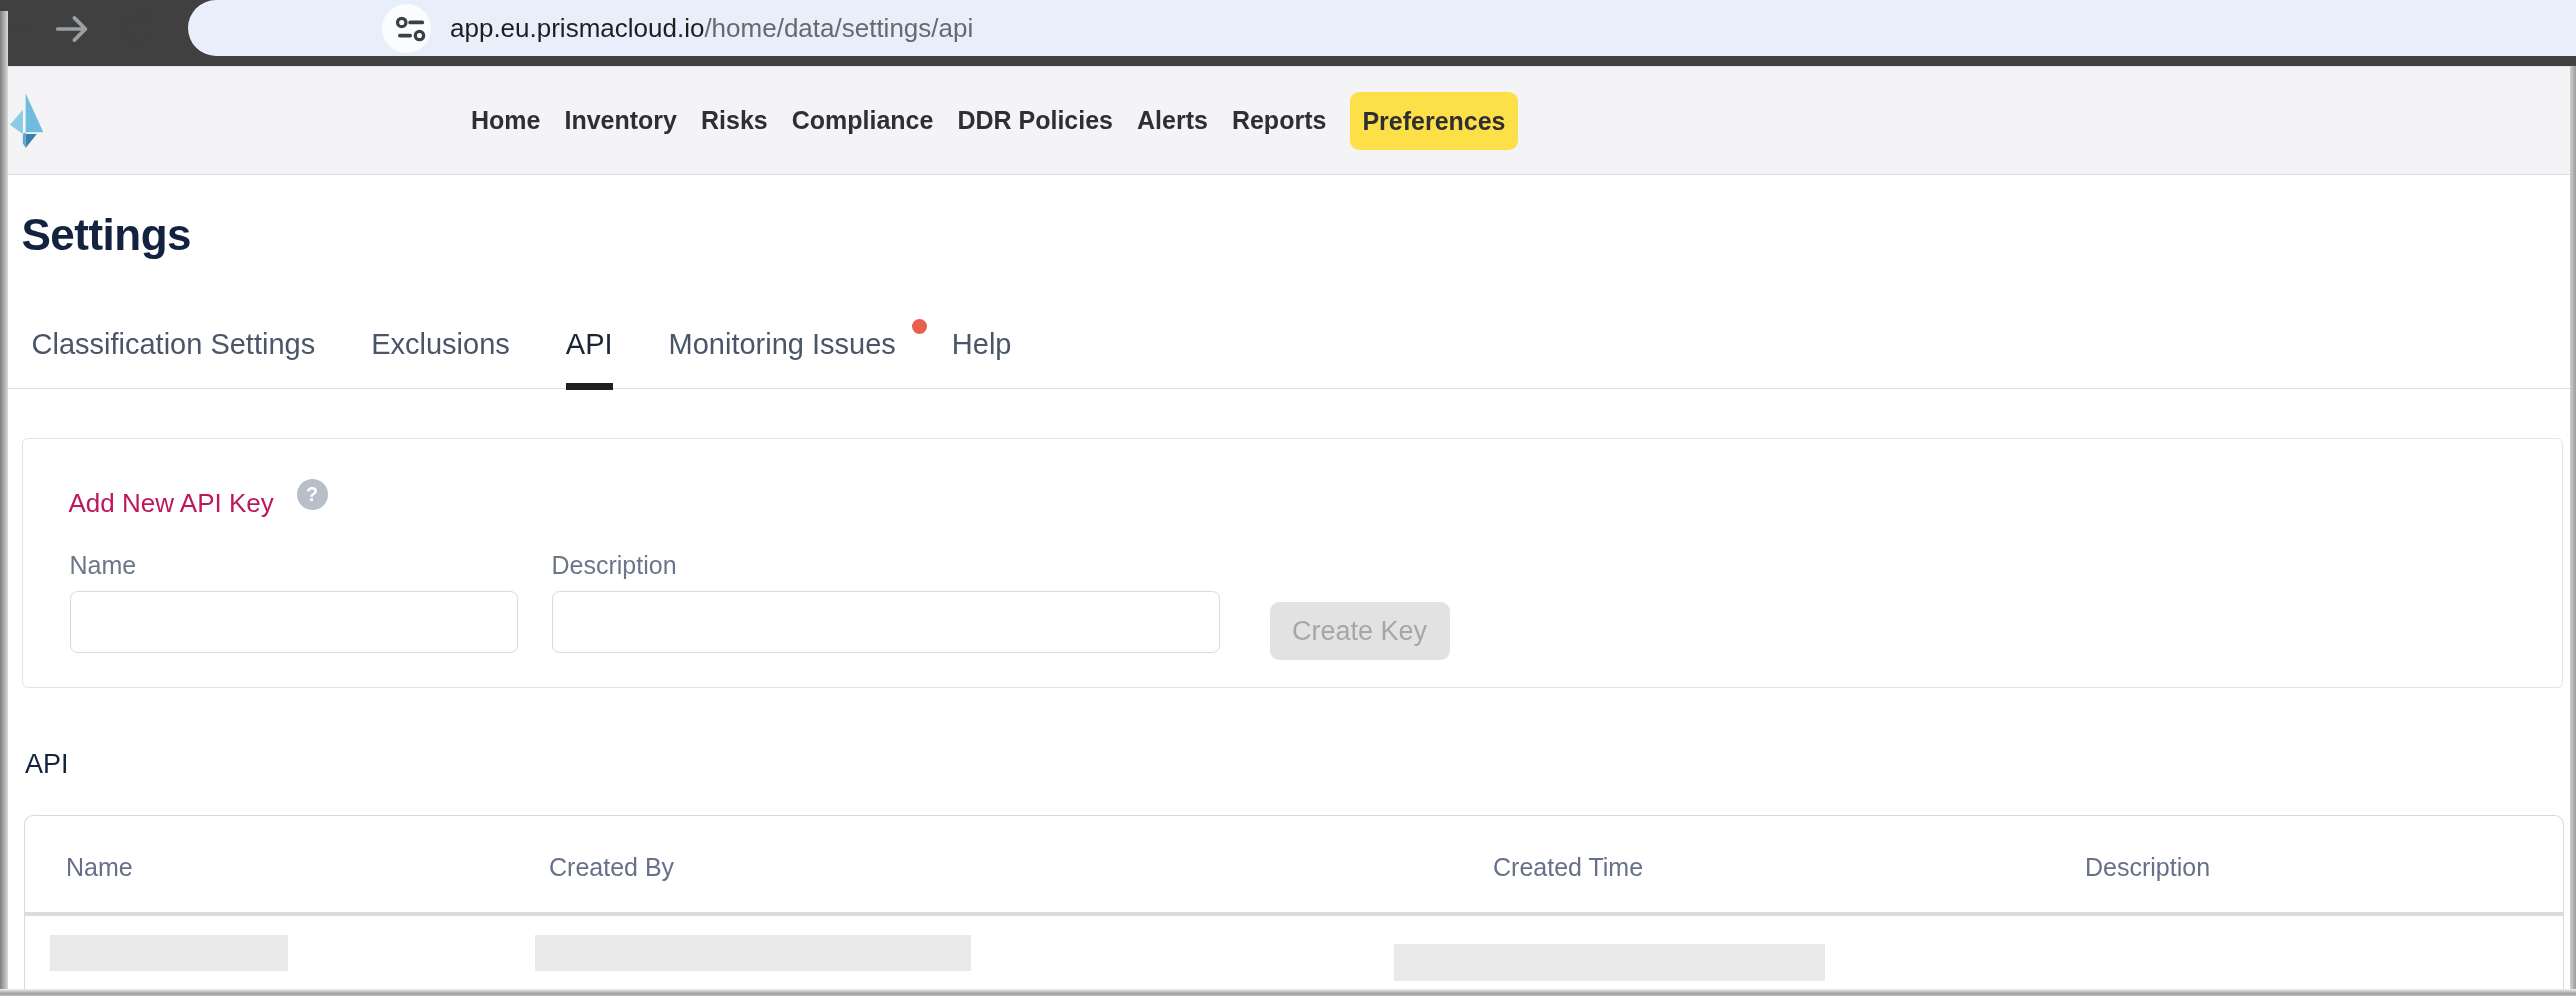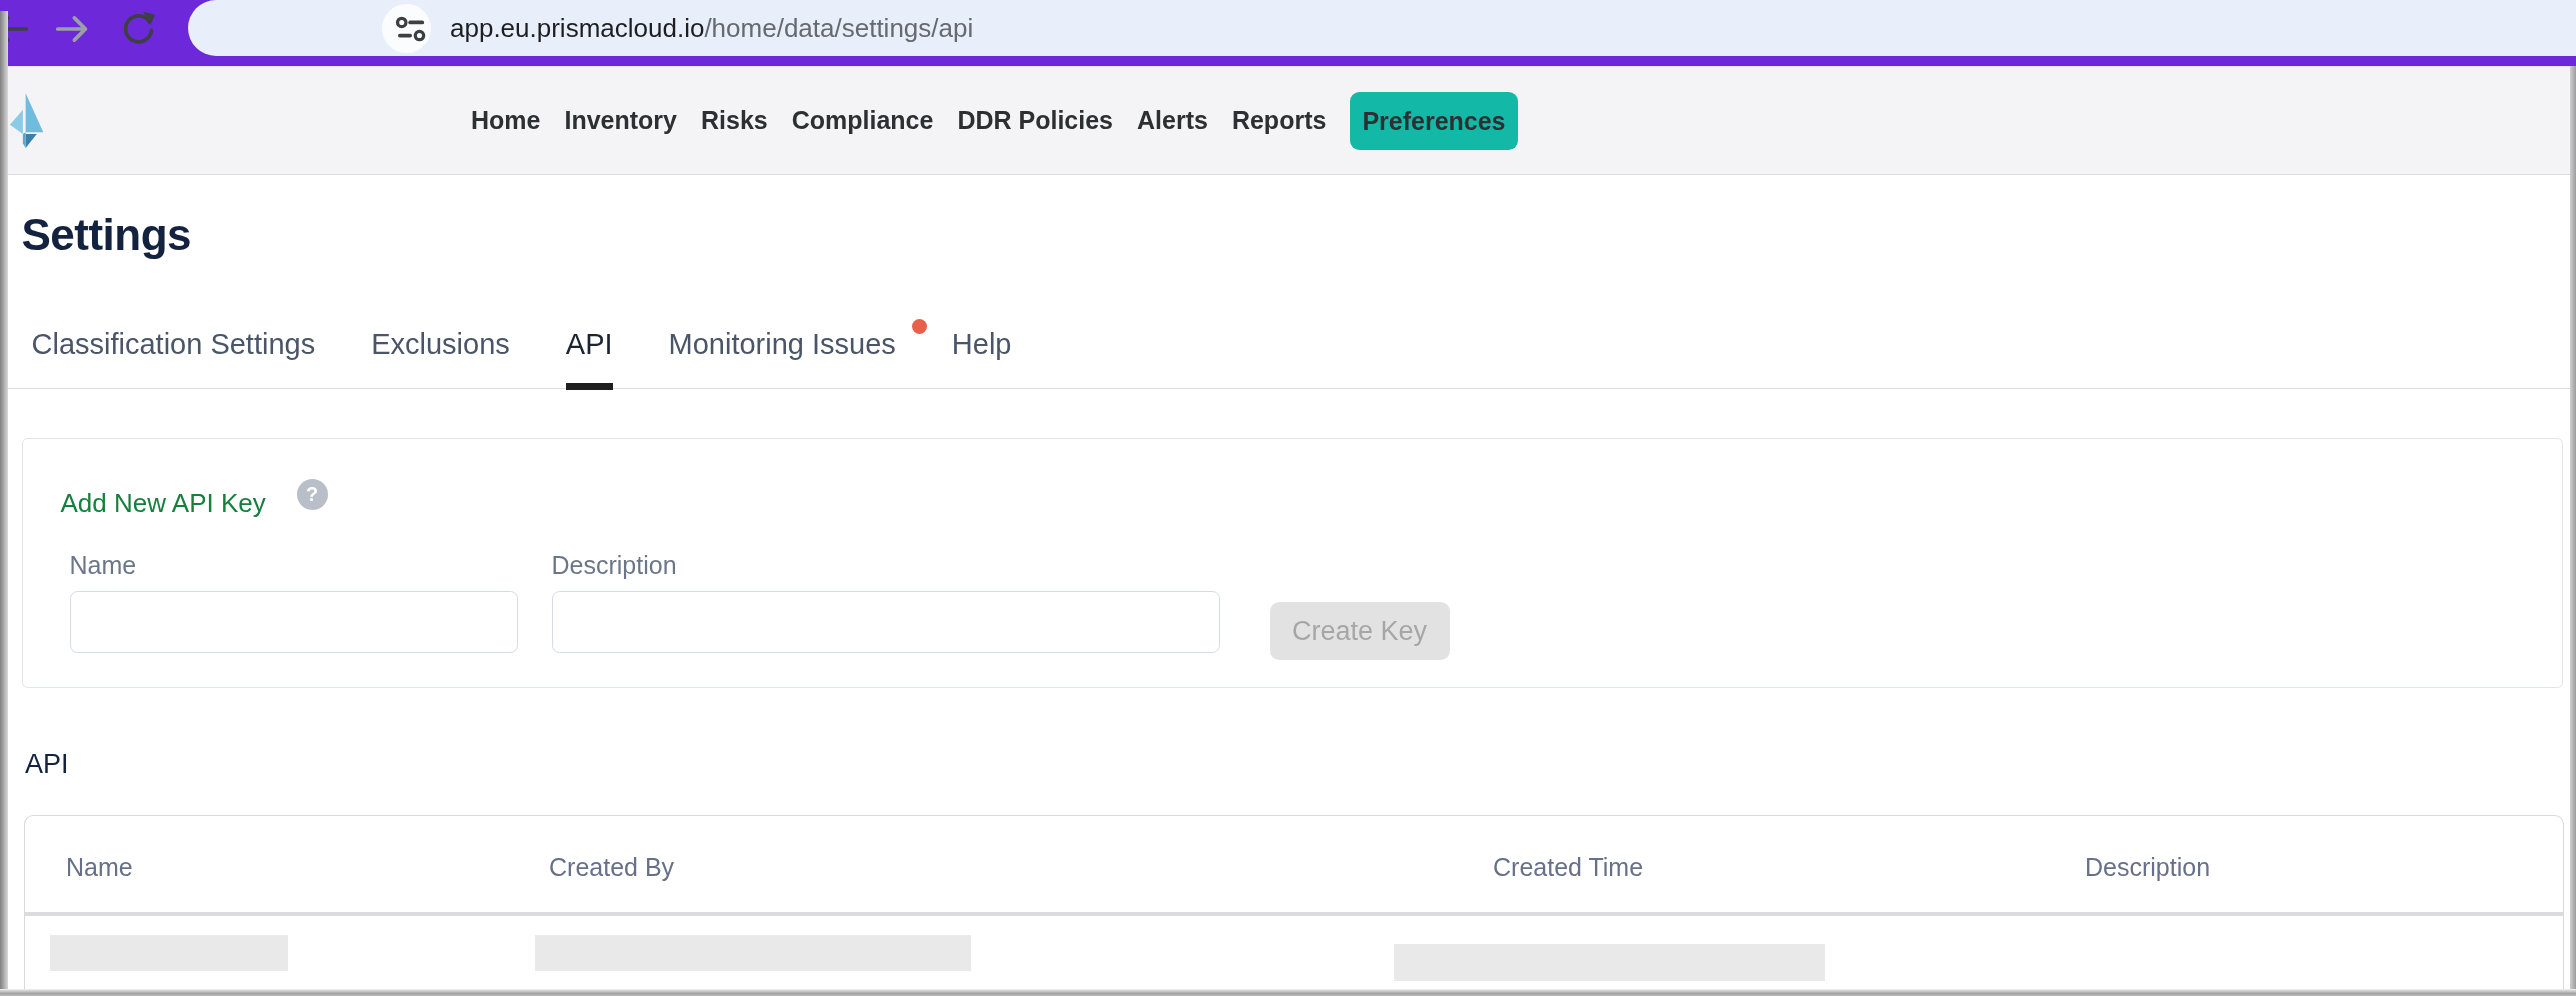--- a/index.html
+++ b/index.html
@@ -10,21 +10,21 @@
 
   
   .window-left-edge { position:absolute; left:0; top:11.2px; bottom:0; width:8.4px;
     background:linear-gradient(to right,#7f7f7f,#d8d8d8); z-index:50; }
   .window-right-edge { position:absolute; right:0; top:66px; bottom:0; width:5.6px;
     background:linear-gradient(to right,#cfcfcf,#9c9c9e); z-index:50; }
   .window-bottom-edge { position:absolute; left:0; right:0; bottom:0; height:8.4px;
     background:linear-gradient(to bottom,#f2f2f2,#a2a2a2 55%,#c6c6c6); z-index:55; }
 
   
-  .browser-bar { position:absolute; top:0; left:0; right:0; height:66px; background:#6d28d9;
+  .browser-bar { position:absolute; top:0; left:0; right:0; height:66px; background:#404040;
     border-bottom:1.9px solid #e3e4e6; z-index:10; }
   .browser-bar svg { position:absolute; }
   .icon-back { left:-11.2px; top:13px; }
   .icon-forward { left:54px; top:13px; }
   .icon-reload { left:120px; top:10.3px; }
   .url-pill { position:absolute; left:188px; top:0; right:0; height:56px;
     background:#e9eefb; border-radius:32px 0 0 32px; }
   .site-info-hover { position:absolute; left:194px; top:3.7px; width:49px; height:49px;
     border-radius:50%; background:rgba(255,255,255,.8); }
   .icon-tune { left:207px; top:15px; }
@@ -48,41 +48,41 @@
   .d1 { left:0;  background:#4a2d7c; z-index:1; }
   .d2 { left:14px; background:#43398c; z-index:2; }
   .d3 { left:28px; background:#4c55a8; z-index:3; }
   .d4 { left:42px; background:#58398f; z-index:4; }
   .switcher-label { margin-left:22.5px; font-size:27px; font-weight:700; color:#2070cc; white-space:nowrap; }
   .switcher-chevron { margin-left:auto; flex:none; }
 
   .main-nav { position:absolute; left:471px; top:0; height:107px;
     display:flex; align-items:center; gap:24px; }
   .nav-item { font-size:25px; font-weight:700; color:#2e2f32; white-space:nowrap; cursor:pointer; }
-  .nav-item--active { background:#14b8a6; border-radius:9.4px; height:58px; line-height:58px; padding:0 12px; }
+  .nav-item--active { background:#fde047; border-radius:9.4px; height:58px; line-height:58px; padding:0 12px; }
 
   
   .page-title { position:absolute; left:21.5px; top:210px; margin:0;
     font-size:44px; font-weight:700; color:#13223f; letter-spacing:-0.5px; }
 
   .tabs { position:absolute; left:7.5px; right:5.6px; top:317px; height:72px;
     border-bottom:1.9px solid #d9dee5; display:flex; gap:56px; padding-left:24px;
     box-sizing:border-box; font-size:29px; color:#4a5568; }
   .tab { position:relative; height:100%; padding-top:11.2px; box-sizing:border-box;
     white-space:nowrap; cursor:pointer; }
   .tab--active { color:#1b2433; }
   .tab--active::after { content:""; position:absolute; left:0; right:0; bottom:-1.9px;
     height:6.6px; background:#1f1f1f; }
   .tab-dot { position:absolute; top:1.9px; right:-31px; width:15px; height:15px;
     border-radius:50%; background:#e8604c; }
 
   
   .form-card { position:absolute; left:21.5px; top:438px; width:2541px; height:250px;
     background:#fff; border:1.9px solid #e0e4ed; border-radius:5.6px; box-sizing:border-box; }
-  .form-title { position:absolute; left:38px; top:49px; font-size:26px; color:#15803d; }
+  .form-title { position:absolute; left:46px; top:49px; font-size:26px; color:#be185d; }
   .help-circle { position:absolute; left:274px; top:40px; width:31px; height:31px;
     border-radius:50%; background:#b9bfc9; color:#fff; font-size:19.7px; font-weight:700;
     text-align:center; line-height:31px; cursor:pointer; }
   .field-label { position:absolute; top:112px; font-size:25px; color:#6b7688; }
   .label-name { left:47px; }
   .label-desc { left:529px; }
   .text-input { position:absolute; top:152px; height:62px; background:#fff;
     border:1.9px solid #d5d9e8; border-radius:7.5px; box-sizing:border-box;
     font-size:25px; padding:0 15px; color:#22304a; outline:none; }
   .input-name { left:47px; width:448px; }

